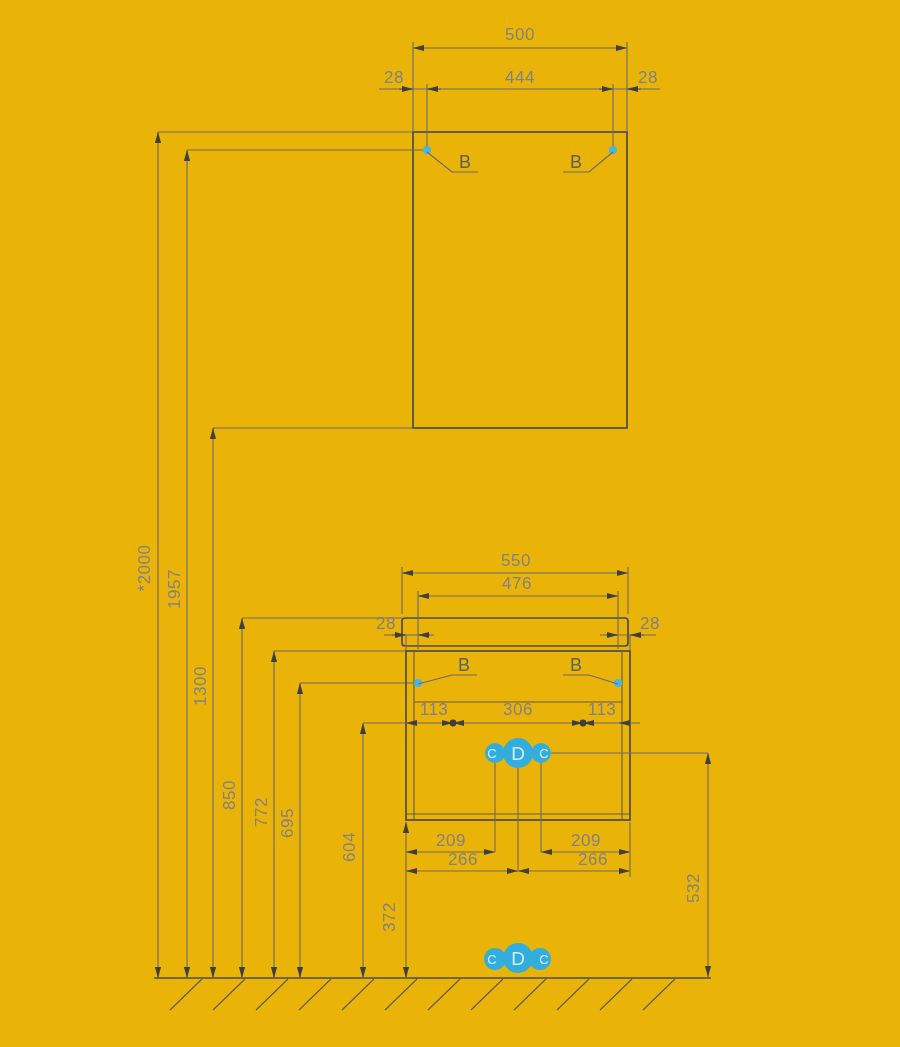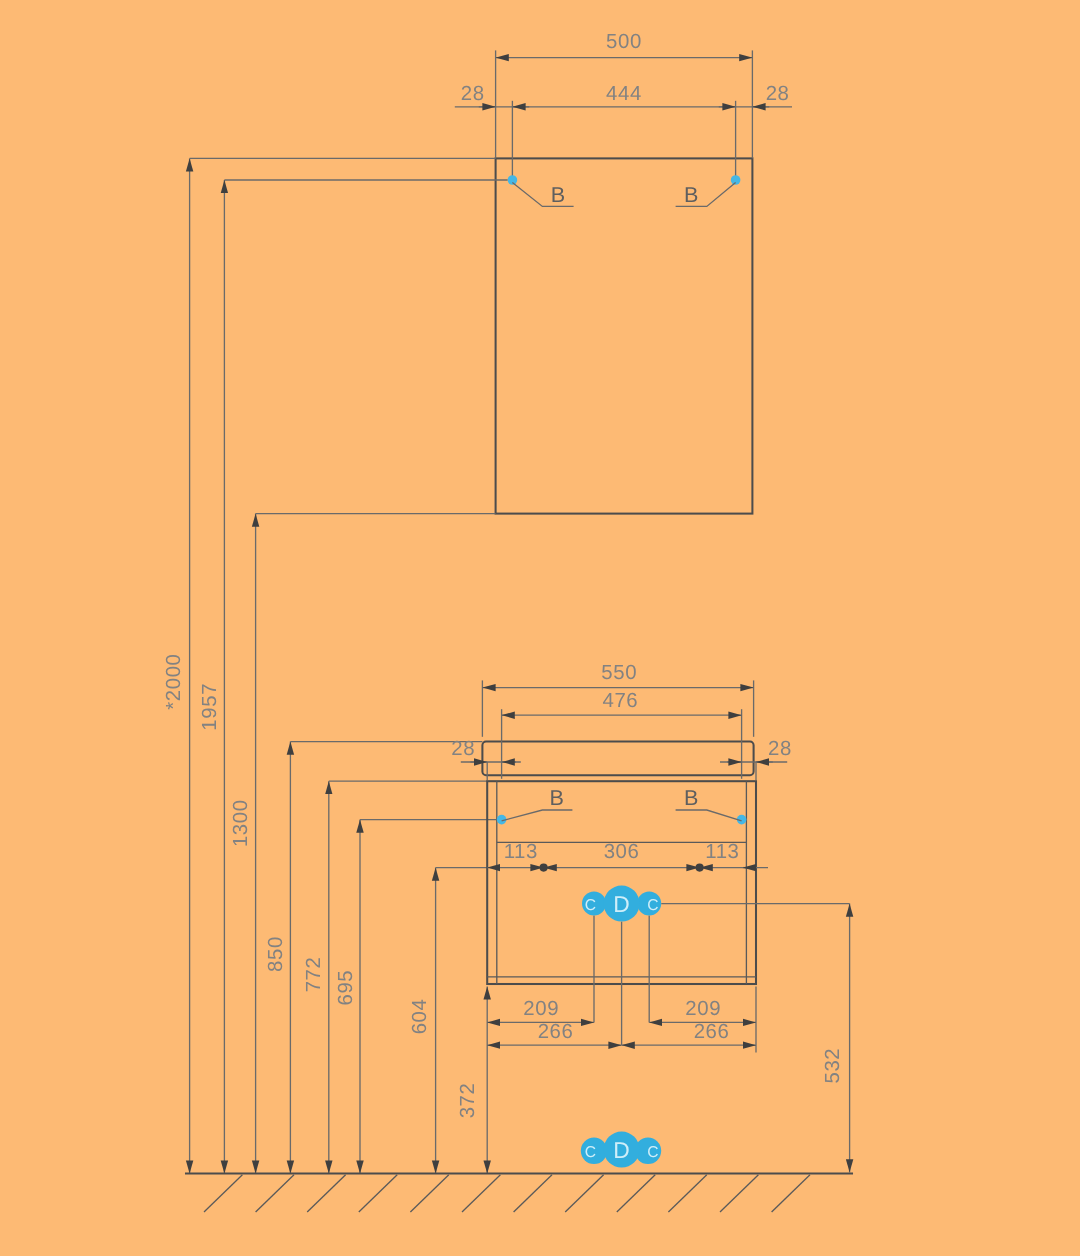--- a/index.html
+++ b/index.html
@@ -1,16 +1,16 @@
 <!DOCTYPE html>
 <html><head>
 <meta charset="utf-8">
 <style>
   html,body{margin:0;padding:0;background:#ffffff;}
-  .canvas{position:relative;width:900px;height:1047px;background:#fdba74;overflow:hidden;
+  .canvas{position:relative;width:900px;height:1047px;background:#eab308;overflow:hidden;
           font-family:"Liberation Sans",sans-serif;}
   svg{position:absolute;left:0;top:0;}
   .ln{stroke:#4c4c4c;stroke-width:1.7;fill:none;stroke-linecap:square;}
   .tn{stroke:#5a5a5a;stroke-width:1.1;fill:none;}
   .dm{stroke:#6a6a6a;stroke-width:1.1;fill:none;}
   .num{font-size:17px;fill:#828282;letter-spacing:.5px;}
   .bl{font-size:18px;fill:#5f5f5f;}
   .cl{font-size:13px;fill:#cfeef9;}
   .cld{font-size:19px;fill:#cfeef9;}
 </style>

